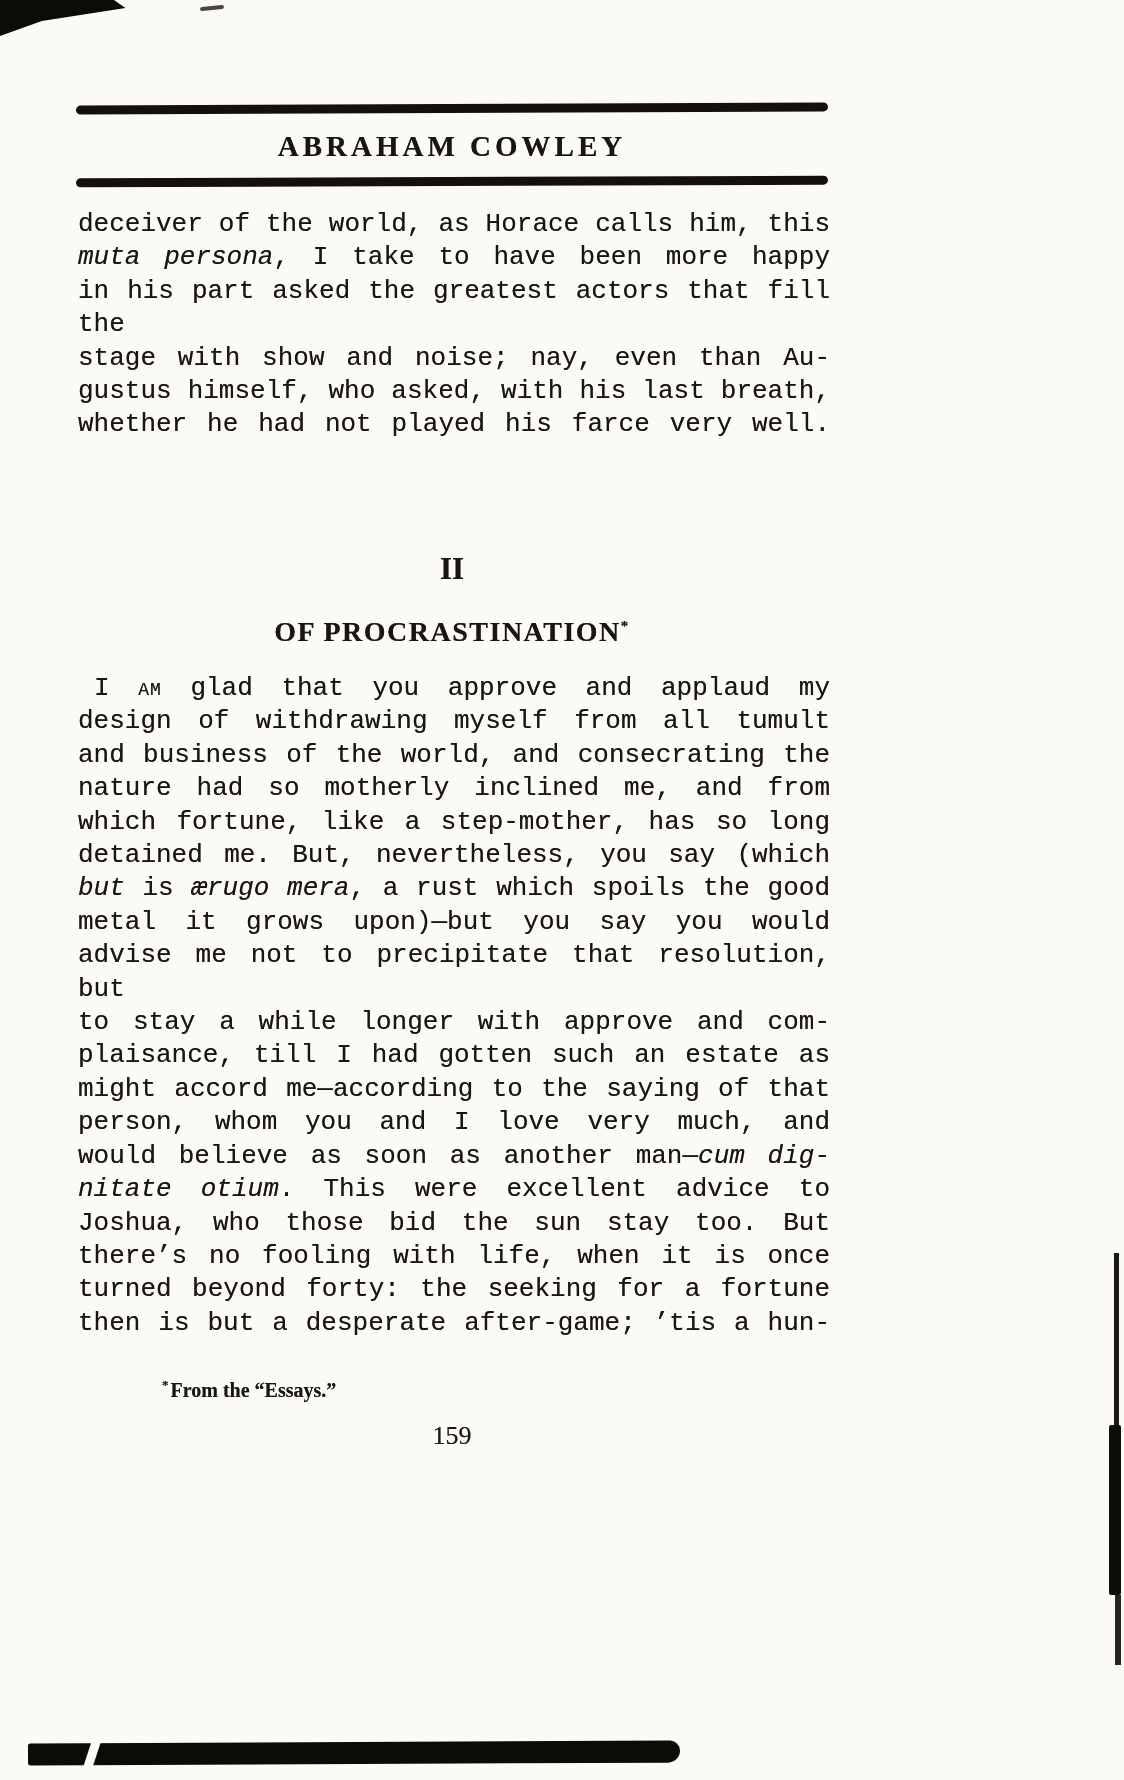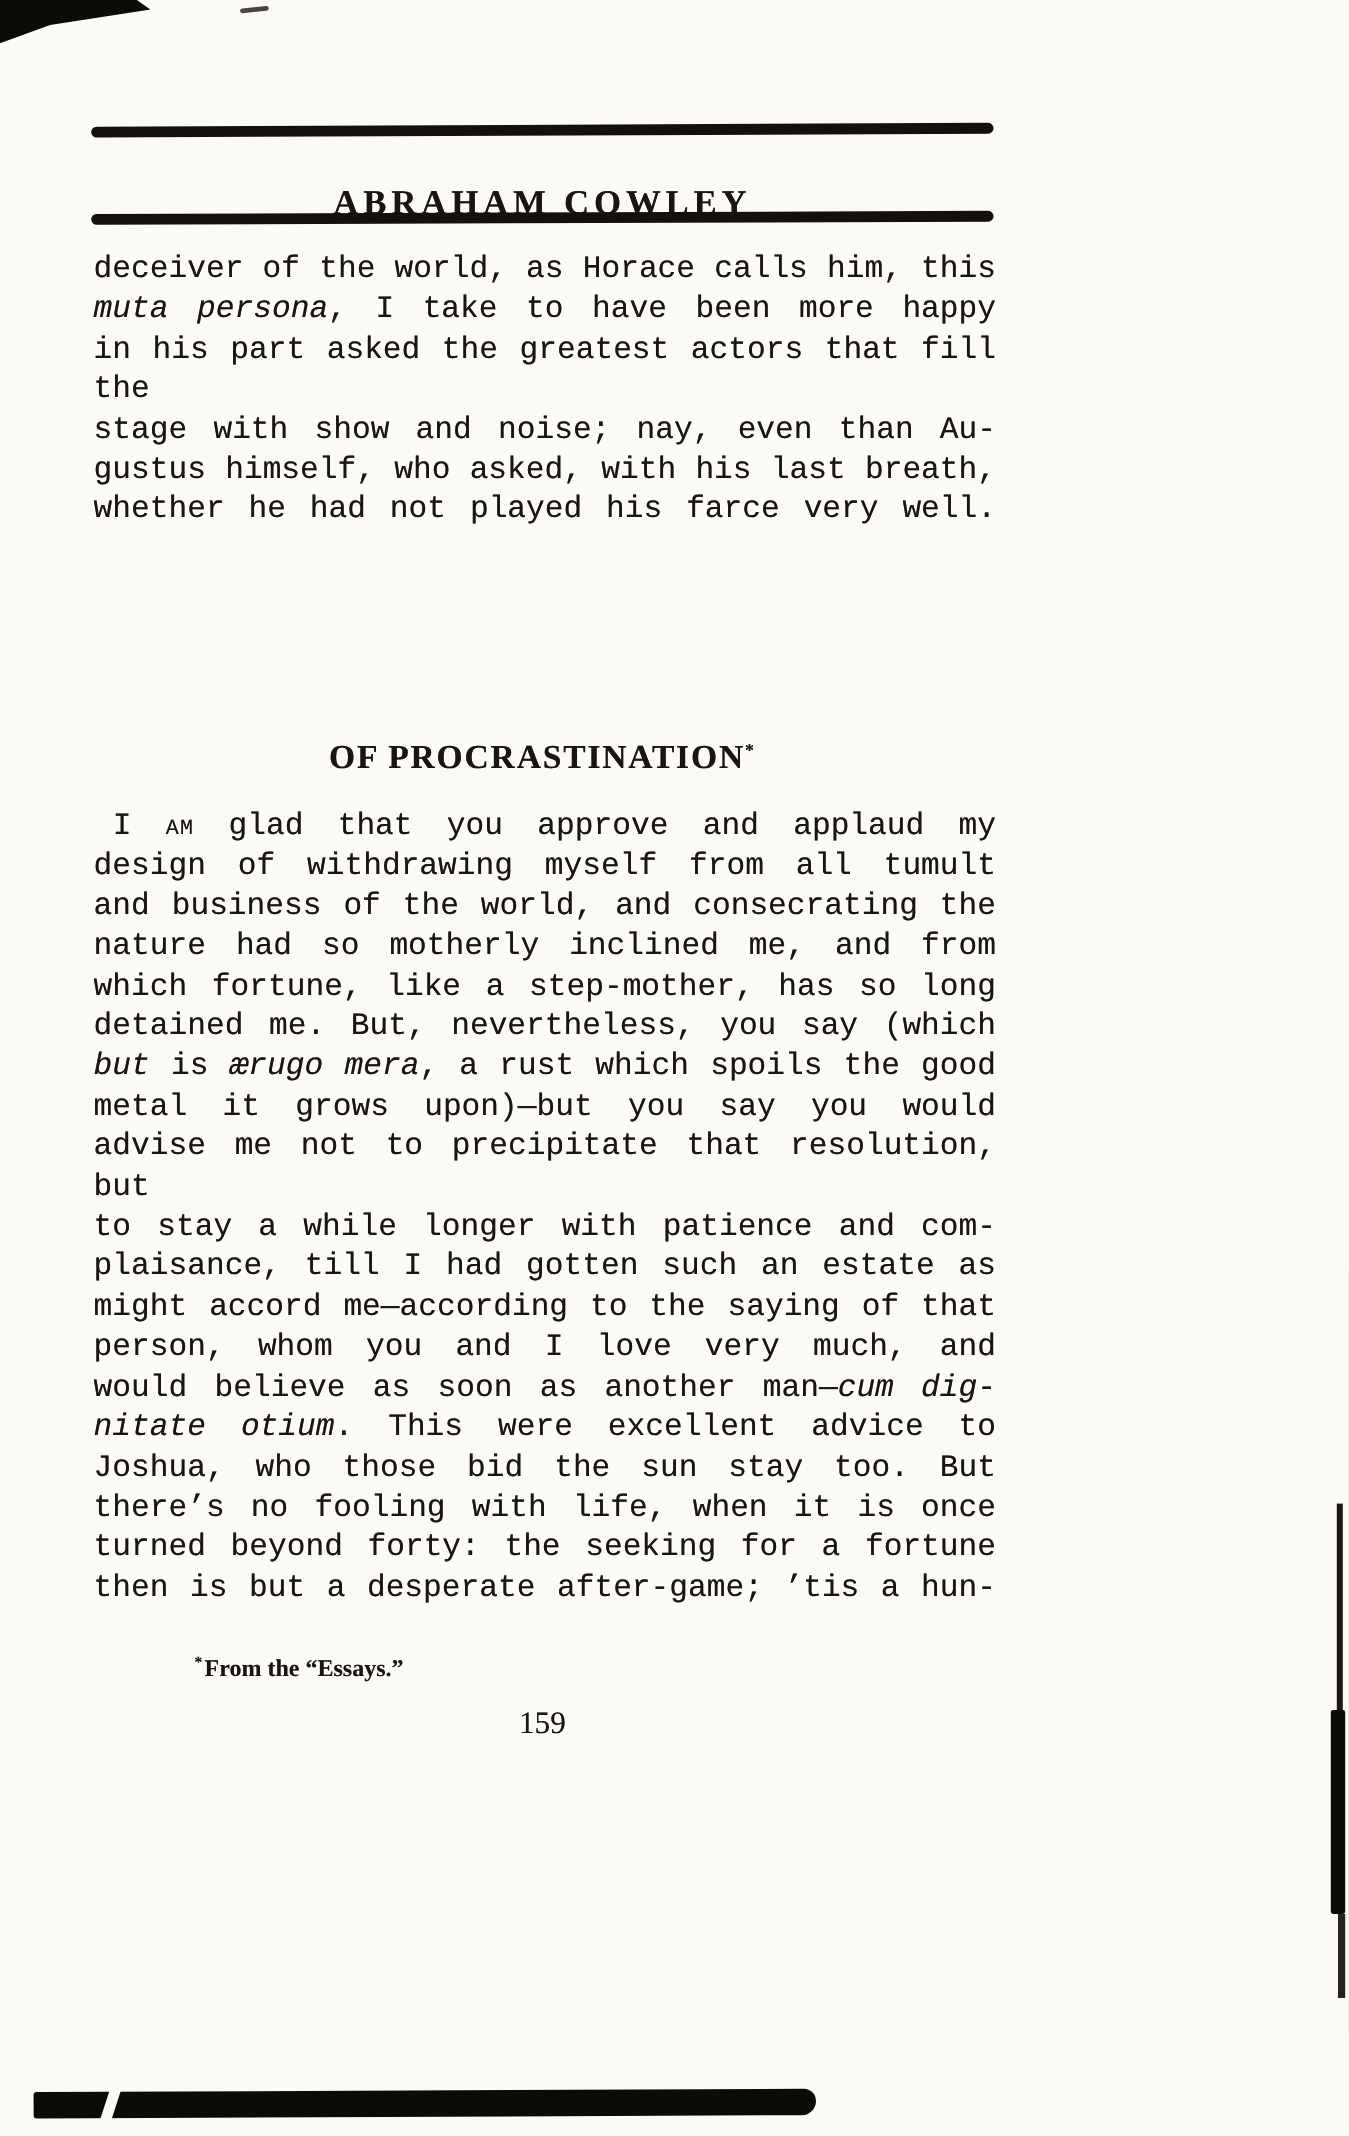--- a/index.html
+++ b/index.html
@@ -40,21 +40,20 @@
     position: absolute; left: 76px; width: 752px; height: 9px;
     background: #14100c; border-radius: 5px;
   }
   .rule-top    { top: 104px; transform: rotate(-0.25deg); }
   .rule-bottom { top: 177px; transform: rotate(-0.2deg); }
   .running-header {
     position: absolute; left: 76px; top: 130px; width: 752px;
     text-align: center; font-size: 29px; font-weight: bold;
     letter-spacing: 4px;
     text-shadow: 0 0 0.5px rgba(0,0,0,.65);
-    margin-top: 23px;
   }
   
   .para { position: absolute; left: 78px; width: 752px; font-size: 26px; font-family: Liberation Mono, monospace; }
   .para .line {
     line-height: 33.4px;
     text-align: justify;
     text-align-last: justify;
     text-shadow: 0 0 0.45px rgba(0,0,0,.55);
   }
   .para-intro { top: 208px; }
@@ -106,35 +105,36 @@
 
   <div class="para para-intro">
       <div class="line"><span>deceiver of the world, as Horace calls him, this</span></div>
       <div class="line"><span class="i">muta persona</span><span>, I take to have been more happy</span></div>
       <div class="line"><span>in his part asked the greatest actors that fill the</span></div>
       <div class="line"><span>stage with show and noise; nay, even than Au-</span></div>
       <div class="line"><span>gustus himself, who asked, with his last breath,</span></div>
       <div class="line"><span>whether he had not played his farce very well.</span></div>
     </div>
 
+  <div class="section-number">II</div>
   <div class="section-title">
     <span>OF PROCRASTINATION</span><sup>*</sup>
   </div>
 
   <div class="para para-body">
       <div class="line"><span>I </span><span class="sc">am</span><span> glad that you approve and applaud my</span></div>
       <div class="line"><span>design of withdrawing myself from all tumult</span></div>
       <div class="line"><span>and business of the world, and consecrating the</span></div>
       <div class="line"><span>nature had so motherly inclined me, and from</span></div>
       <div class="line"><span>which fortune, like a step-mother, has so long</span></div>
       <div class="line"><span>detained me. But, nevertheless, you say (which</span></div>
       <div class="line"><span class="i">but</span><span> is </span><span class="i">ærugo mera</span><span>, a rust which spoils the good</span></div>
       <div class="line"><span>metal it grows upon)—but you say you would</span></div>
       <div class="line"><span>advise me not to precipitate that resolution, but</span></div>
-      <div class="line"><span>to stay a while longer with patience and com-</span></div>
+      <div class="line"><span>to stay a while longer with approve and com-</span></div>
       <div class="line"><span>plaisance, till I had gotten such an estate as</span></div>
       <div class="line"><span>might accord me—according to the saying of that</span></div>
       <div class="line"><span>person, whom you and I love very much, and</span></div>
       <div class="line"><span>would believe as soon as another man—</span><span class="i">cum dig-</span></div>
       <div class="line"><span class="i">nitate otium</span><span>. This were excellent advice to</span></div>
       <div class="line"><span>Joshua, who those bid the sun stay too. But</span></div>
       <div class="line"><span>there’s no fooling with life, when it is once</span></div>
       <div class="line"><span>turned beyond forty: the seeking for a fortune</span></div>
       <div class="line"><span>then is but a desperate after-game; ’tis a hun-</span></div>
     </div>

